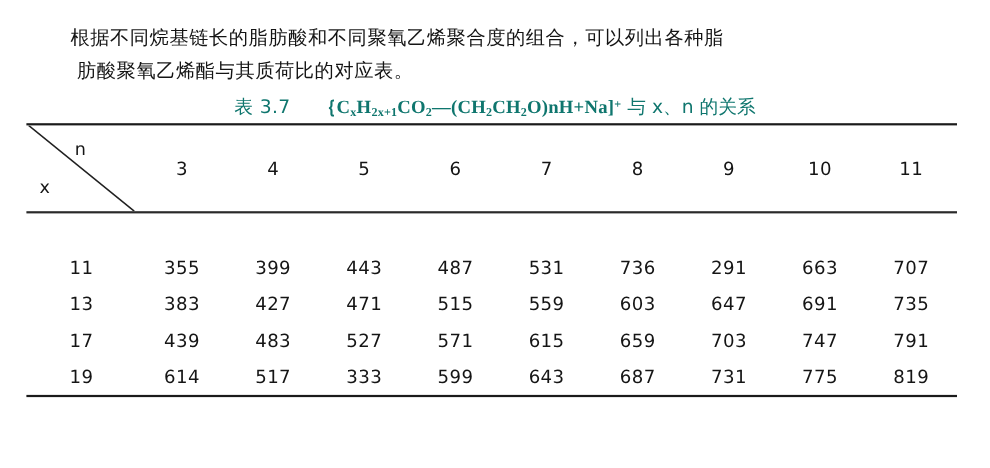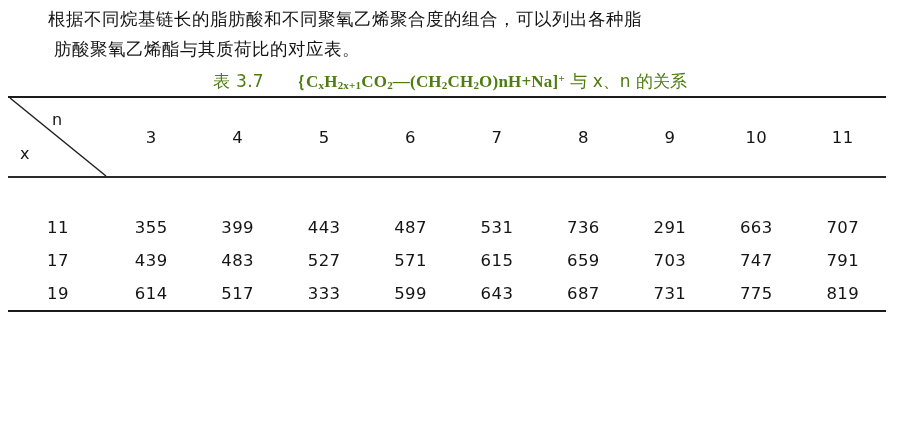--- a/index.html
+++ b/index.html
@@ -13,41 +13,41 @@
     font-family: "Liberation Serif", serif;
     color: #1a1a1a;
     overflow: hidden;
     position: relative;
   }
   .page {
     position: relative;
     width: 900px;
     height: 425px;
     box-sizing: border-box;
-    padding: 0;
+    padding: 16px;
   }
 
   
   .para {
     font-family: "DejaVu Sans", sans-serif;
     font-size: 17.5px;
     line-height: 30px;
     letter-spacing: 0.5px;
     color: #141414;
     padding: 4px 14px 0 10px;
   }
   .para .line1 { text-indent: 38px; display: block; }
   .para .line2 { display: block; margin-left: 44px; }
 
   
   .caption {
     text-align: center;
     font-size: 17px;
     font-family: "DejaVu Sans", sans-serif;
-    color: #4d7c0f;
+    color: #0f766e;
     margin-top: 6px;
     margin-bottom: 3px;
     white-space: nowrap;
   }
   .caption .cap-num {
     font-family: "DejaVu Sans", sans-serif;
     letter-spacing: 0.3px;
   }
   .caption .cap-formula {
     font-family: "Liberation Serif", serif;
@@ -191,20 +191,32 @@
         <td>399</td>
         <td>443</td>
         <td>487</td>
         <td>531</td>
         <td>736</td>
         <td>291</td>
         <td>663</td>
         <td>707</td>
       </tr>
       <tr>
+        <td class="first-col">13</td>
+        <td>383</td>
+        <td>427</td>
+        <td>471</td>
+        <td>515</td>
+        <td>559</td>
+        <td>603</td>
+        <td>647</td>
+        <td>691</td>
+        <td>735</td>
+      </tr>
+      <tr>
         <td class="first-col">17</td>
         <td>439</td>
         <td>483</td>
         <td>527</td>
         <td>571</td>
         <td>615</td>
         <td>659</td>
         <td>703</td>
         <td>747</td>
         <td>791</td>

